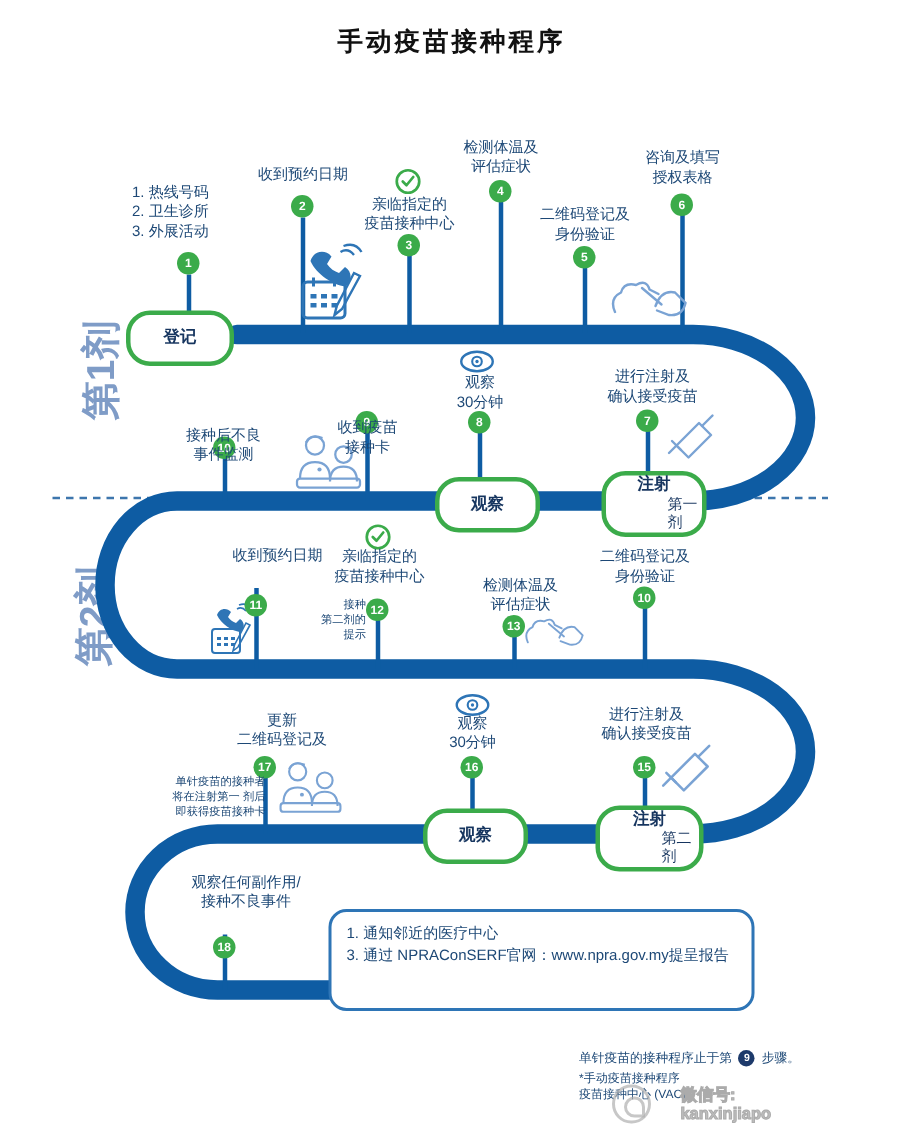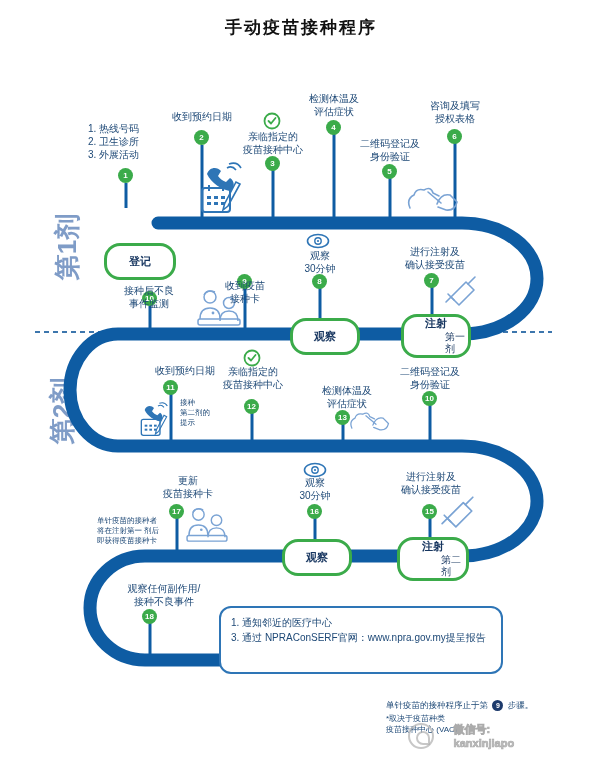--- a/index.html
+++ b/index.html
@@ -9,21 +9,21 @@
   #title{left:0;top:16px;width:602px;text-align:center;font-size:17px;font-weight:bold;
          color:#111;letter-spacing:2px;}
   .dose-label{width:96px;height:30px;text-align:center;font-size:26px;font-weight:bold;
               color:#7f9cc7;transform:rotate(-90deg);line-height:30px;}
   svg.layer{position:absolute;left:0;top:0;}
   .badge{width:15px;height:15px;border-radius:50%;background:#3bab4a;color:#fff;
          font-size:8px;font-weight:bold;display:flex;align-items:center;justify-content:center;
          line-height:1;}
   .step-label{font-size:10px;color:#1d4876;text-align:center;line-height:1.3;white-space:pre-line;}
   .step-label.left{text-align:left;}
-  .step-note{font-size:7.5px;color:#1d4876;text-align:left;line-height:1.35;white-space:pre-line;}
+  .step-note{font-size:7.5px;color:#1d4876;text-align:right;line-height:1.35;white-space:pre-line;}
   .node-box{background:#fff;border:3.5px solid #3bab4a;border-radius:16px;
             display:flex;flex-direction:column;align-items:center;justify-content:center;
             color:#16355f;}
   .node-box .main{font-size:11px;font-weight:bold;line-height:1.2;}
   .node-box .sub{font-size:10px;line-height:1.2;margin-left:41px;}
   #report-box{border:2px solid #2e75b6;border-radius:12px;background:#fff;
               padding:7px 10px;box-sizing:border-box;}
   #report-box .rb-title{font-size:10.5px;font-weight:bold;color:#16355f;line-height:1.5;}
   #report-box .rb-item{font-size:10px;color:#1d4876;line-height:1.5;}
   #footnote{font-size:8.5px;color:#1d4876;line-height:1.6;}
@@ -179,28 +179,28 @@
   <div class="abs badge" style="left:118px;top:168px;">1</div>
   <div class="abs badge" style="left:194px;top:130px;">2</div>
   <div class="abs badge" style="left:265px;top:156px;">3</div>
   <div class="abs badge" style="left:326px;top:120px;">4</div>
   <div class="abs badge" style="left:382px;top:164px;">5</div>
   <div class="abs badge" style="left:447px;top:129px;">6</div>
   <div class="abs badge" style="left:424px;top:273px;">7</div>
   <div class="abs badge" style="left:312px;top:274px;">8</div>
   <div class="abs badge" style="left:237px;top:274px;">9</div>
   <div class="abs badge" style="left:142px;top:291px;">10</div>
-  <div class="abs badge" style="left:163px;top:380px;">11</div>
+  <div class="abs badge" style="left:163px;top:396px;">11</div>
   <div class="abs badge" style="left:244px;top:399px;">12</div>
   <div class="abs badge" style="left:335px;top:410px;">13</div>
   <div class="abs badge" style="left:422px;top:391px;">10</div>
   <div class="abs badge" style="left:422px;top:504px;">15</div>
   <div class="abs badge" style="left:307px;top:504px;">16</div>
   <div class="abs badge" style="left:169px;top:504px;">17</div>
-  <div class="abs badge" style="left:142px;top:609px;">18</div>
+  <div class="abs badge" style="left:142px;top:624px;">18</div>
 
   <div class="abs step-label left" style="left:88px;top:122px;width:80px;">1. 热线号码
 2. 卫生诊所
 3. 外展活动</div>
   <div class="abs step-label" style="left:142px;top:110px;width:120px;">收到预约日期</div>
   <div class="abs step-label" style="left:218px;top:130px;width:110px;">亲临指定的
 疫苗接种中心</div>
   <div class="abs step-label" style="left:295px;top:92px;width:78px;">检测体温及
 评估症状</div>
   <div class="abs step-label" style="left:348px;top:137px;width:84px;">二维码登记及
@@ -223,28 +223,28 @@
 疫苗接种中心</div>
   <div class="abs step-label" style="left:308px;top:384px;width:78px;">检测体温及
 评估症状</div>
   <div class="abs step-label" style="left:389px;top:365px;width:82px;">二维码登记及
 身份验证</div>
   <div class="abs step-label" style="left:389px;top:470px;width:84px;">进行注射及
 确认接受疫苗</div>
   <div class="abs step-label" style="left:283px;top:476px;width:64px;">观察
 30分钟</div>
   <div class="abs step-label" style="left:150px;top:474px;width:76px;">更新
-疫苗接种卡</div>
+二维码登记及</div>
   <div class="abs step-note" style="left:97px;top:516px;width:80px;">单针疫苗的接种者
 将在注射第一 剂后
 即获得疫苗接种卡</div>
   <div class="abs step-label" style="left:115px;top:582px;width:98px;">观察任何副作用/
 接种不良事件</div>
 
-  <div class="abs node-box" style="left:104px;top:207px;width:66px;height:31px;margin-top:36px;">
+  <div class="abs node-box" style="left:84px;top:207px;width:66px;height:31px;">
     <span class="main">登记</span>
   </div>
   <div class="abs node-box" style="left:290px;top:318px;width:64px;height:31px;">
     <span class="main">观察</span>
   </div>
   <div class="abs node-box" style="left:401px;top:314px;width:64px;height:38px;">
     <span class="main">注射</span>
     <span class="sub">第一剂</span>
   </div>
   <div class="abs node-box" style="left:282px;top:539px;width:64px;height:31px;">
@@ -259,21 +259,21 @@
     <div class="rb-item">1. 通知邻近的医疗中心</div>
     <div class="rb-item">3. 通过 NPRAConSERF官网：www.npra.gov.my提呈报告</div>
   </div>
 
   <div class="abs" id="footnote" style="left:386px;top:699px;width:212px;">
     <div>
       <span>单针疫苗的接种程序止于第</span>
       <span class="mini-badge">9</span>
       <span>步骤。</span>
     </div>
-    <div class="fn-small">*取决于疫苗种类</div>
+    <div class="fn-small">*手动疫苗接种程序</div>
     <div class="fn-small">疫苗接种中心 (VAC)</div>
   </div>
 
   <div class="abs" id="watermark" style="left:408px;top:722px;">
     <span class="wm-logo"></span>
     <span>微信号: kanxinjiapo</span>
   </div>
 
 </div>
 

